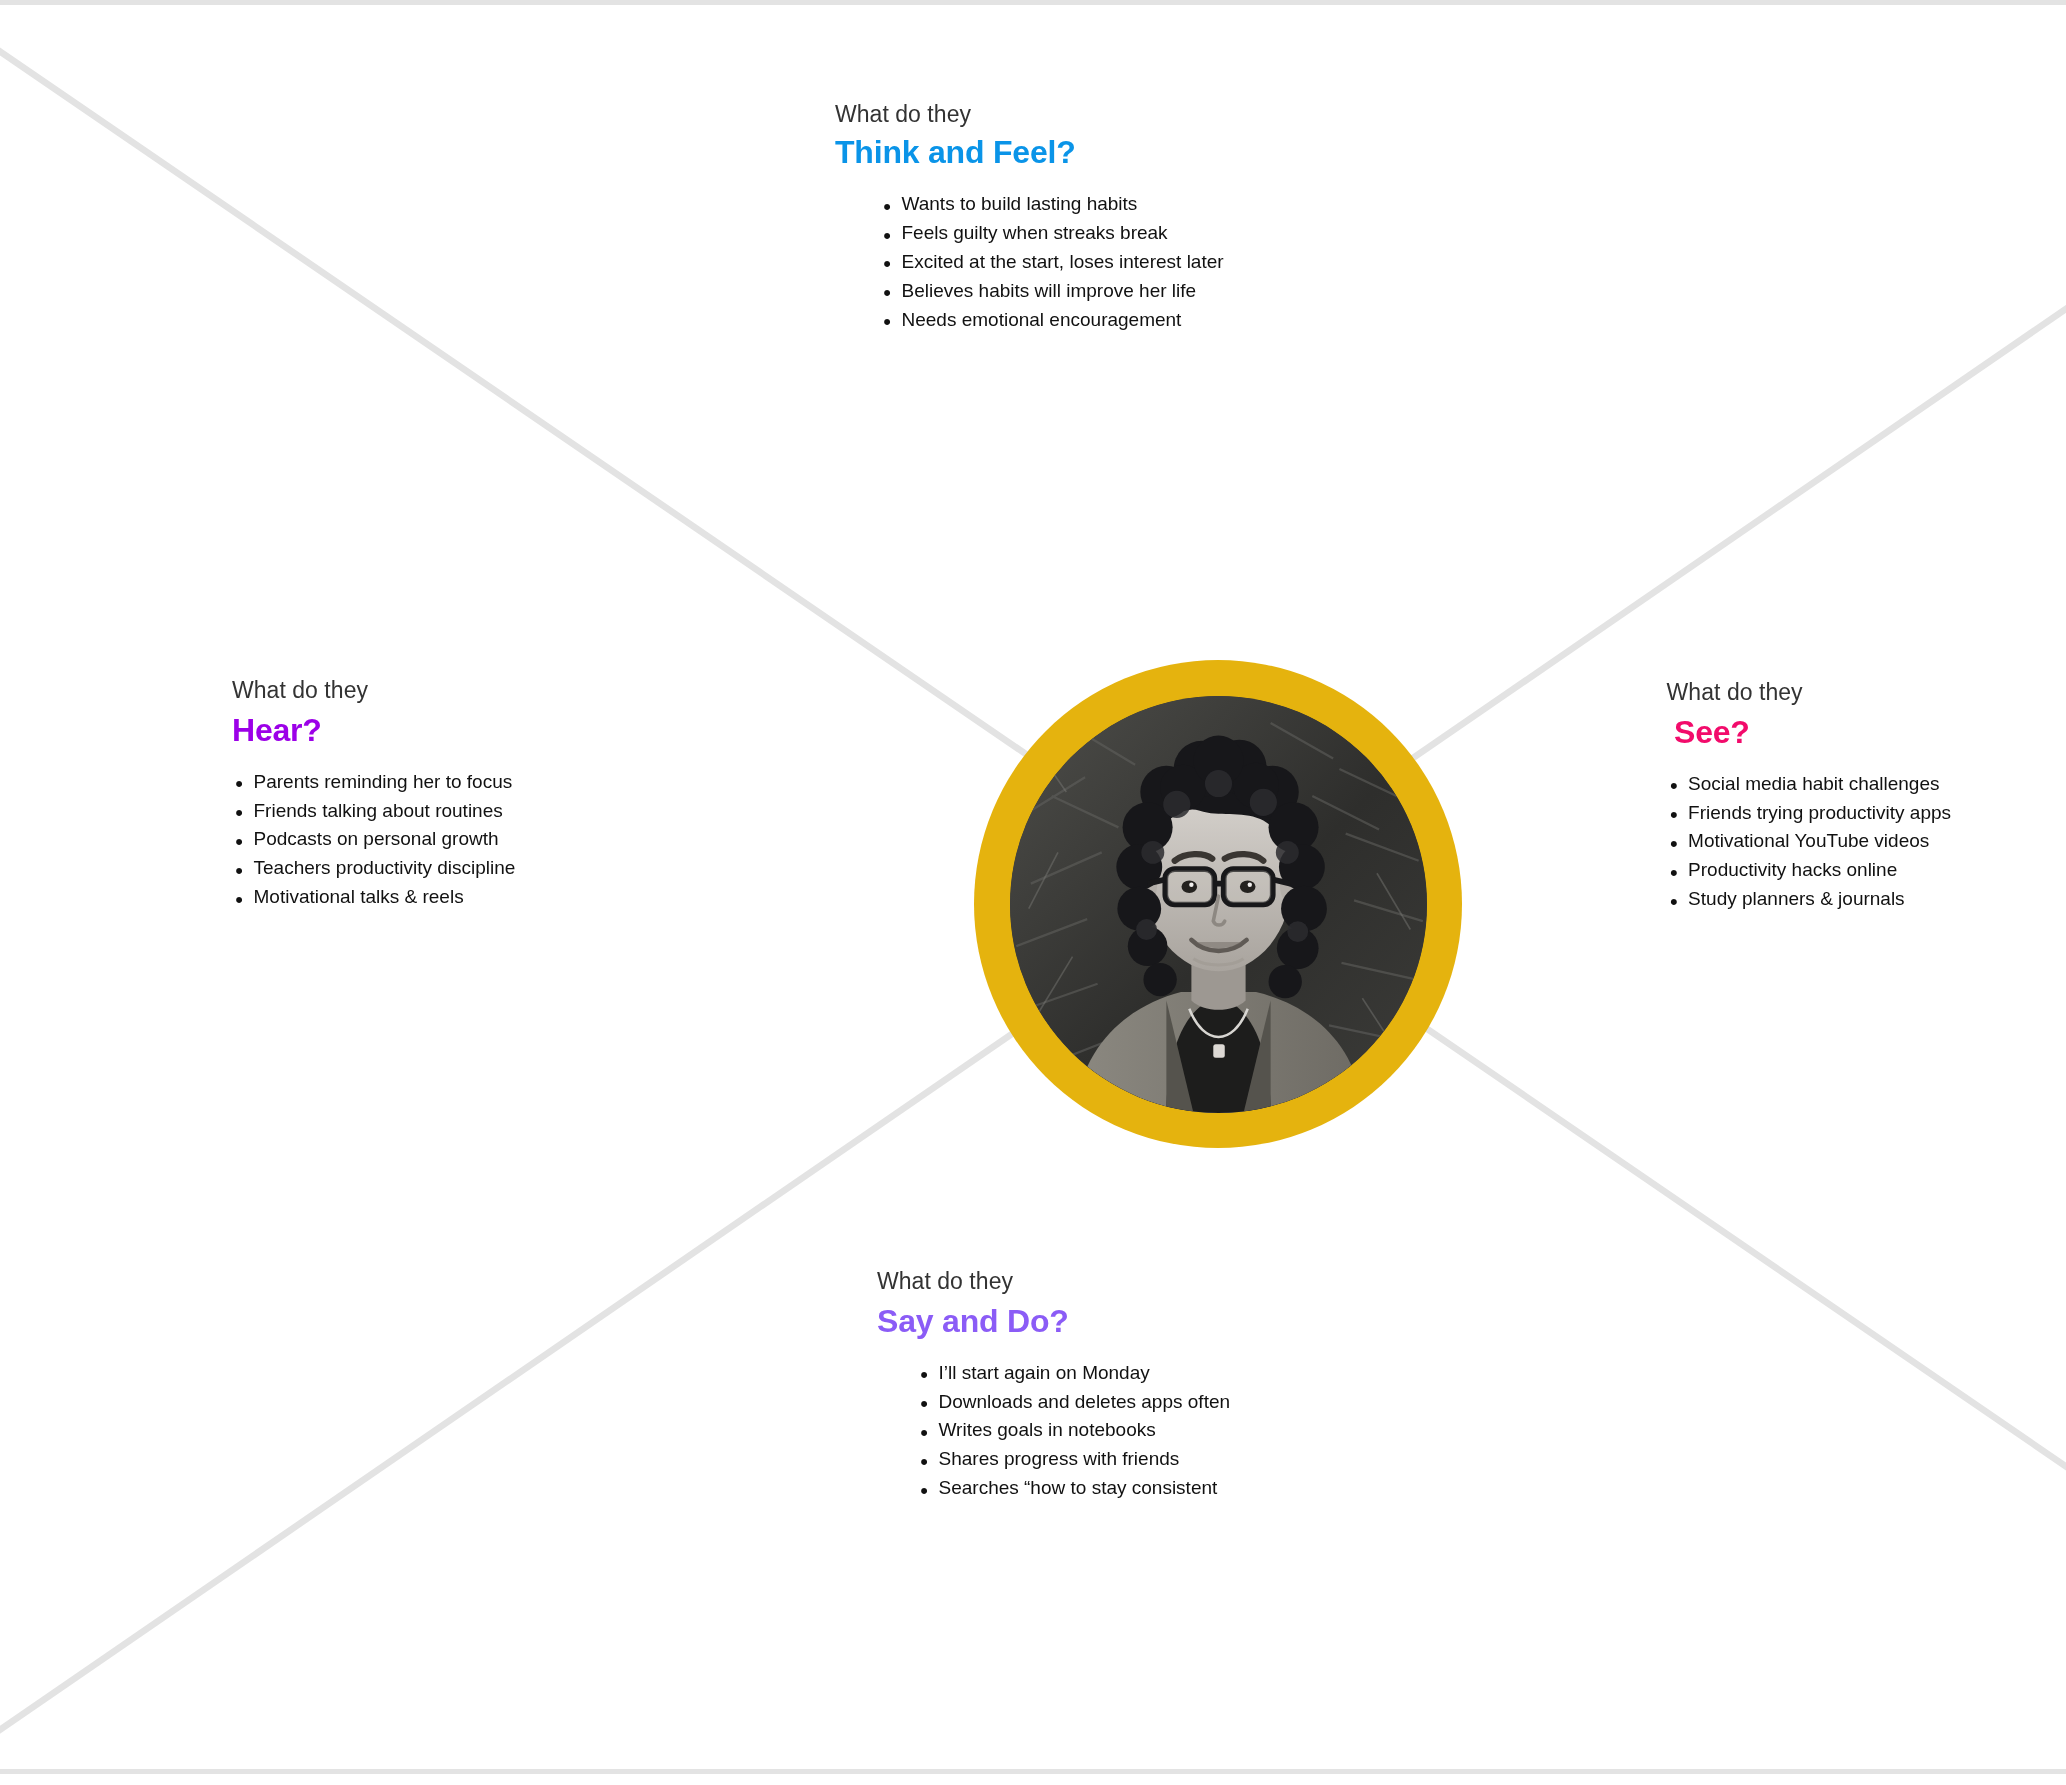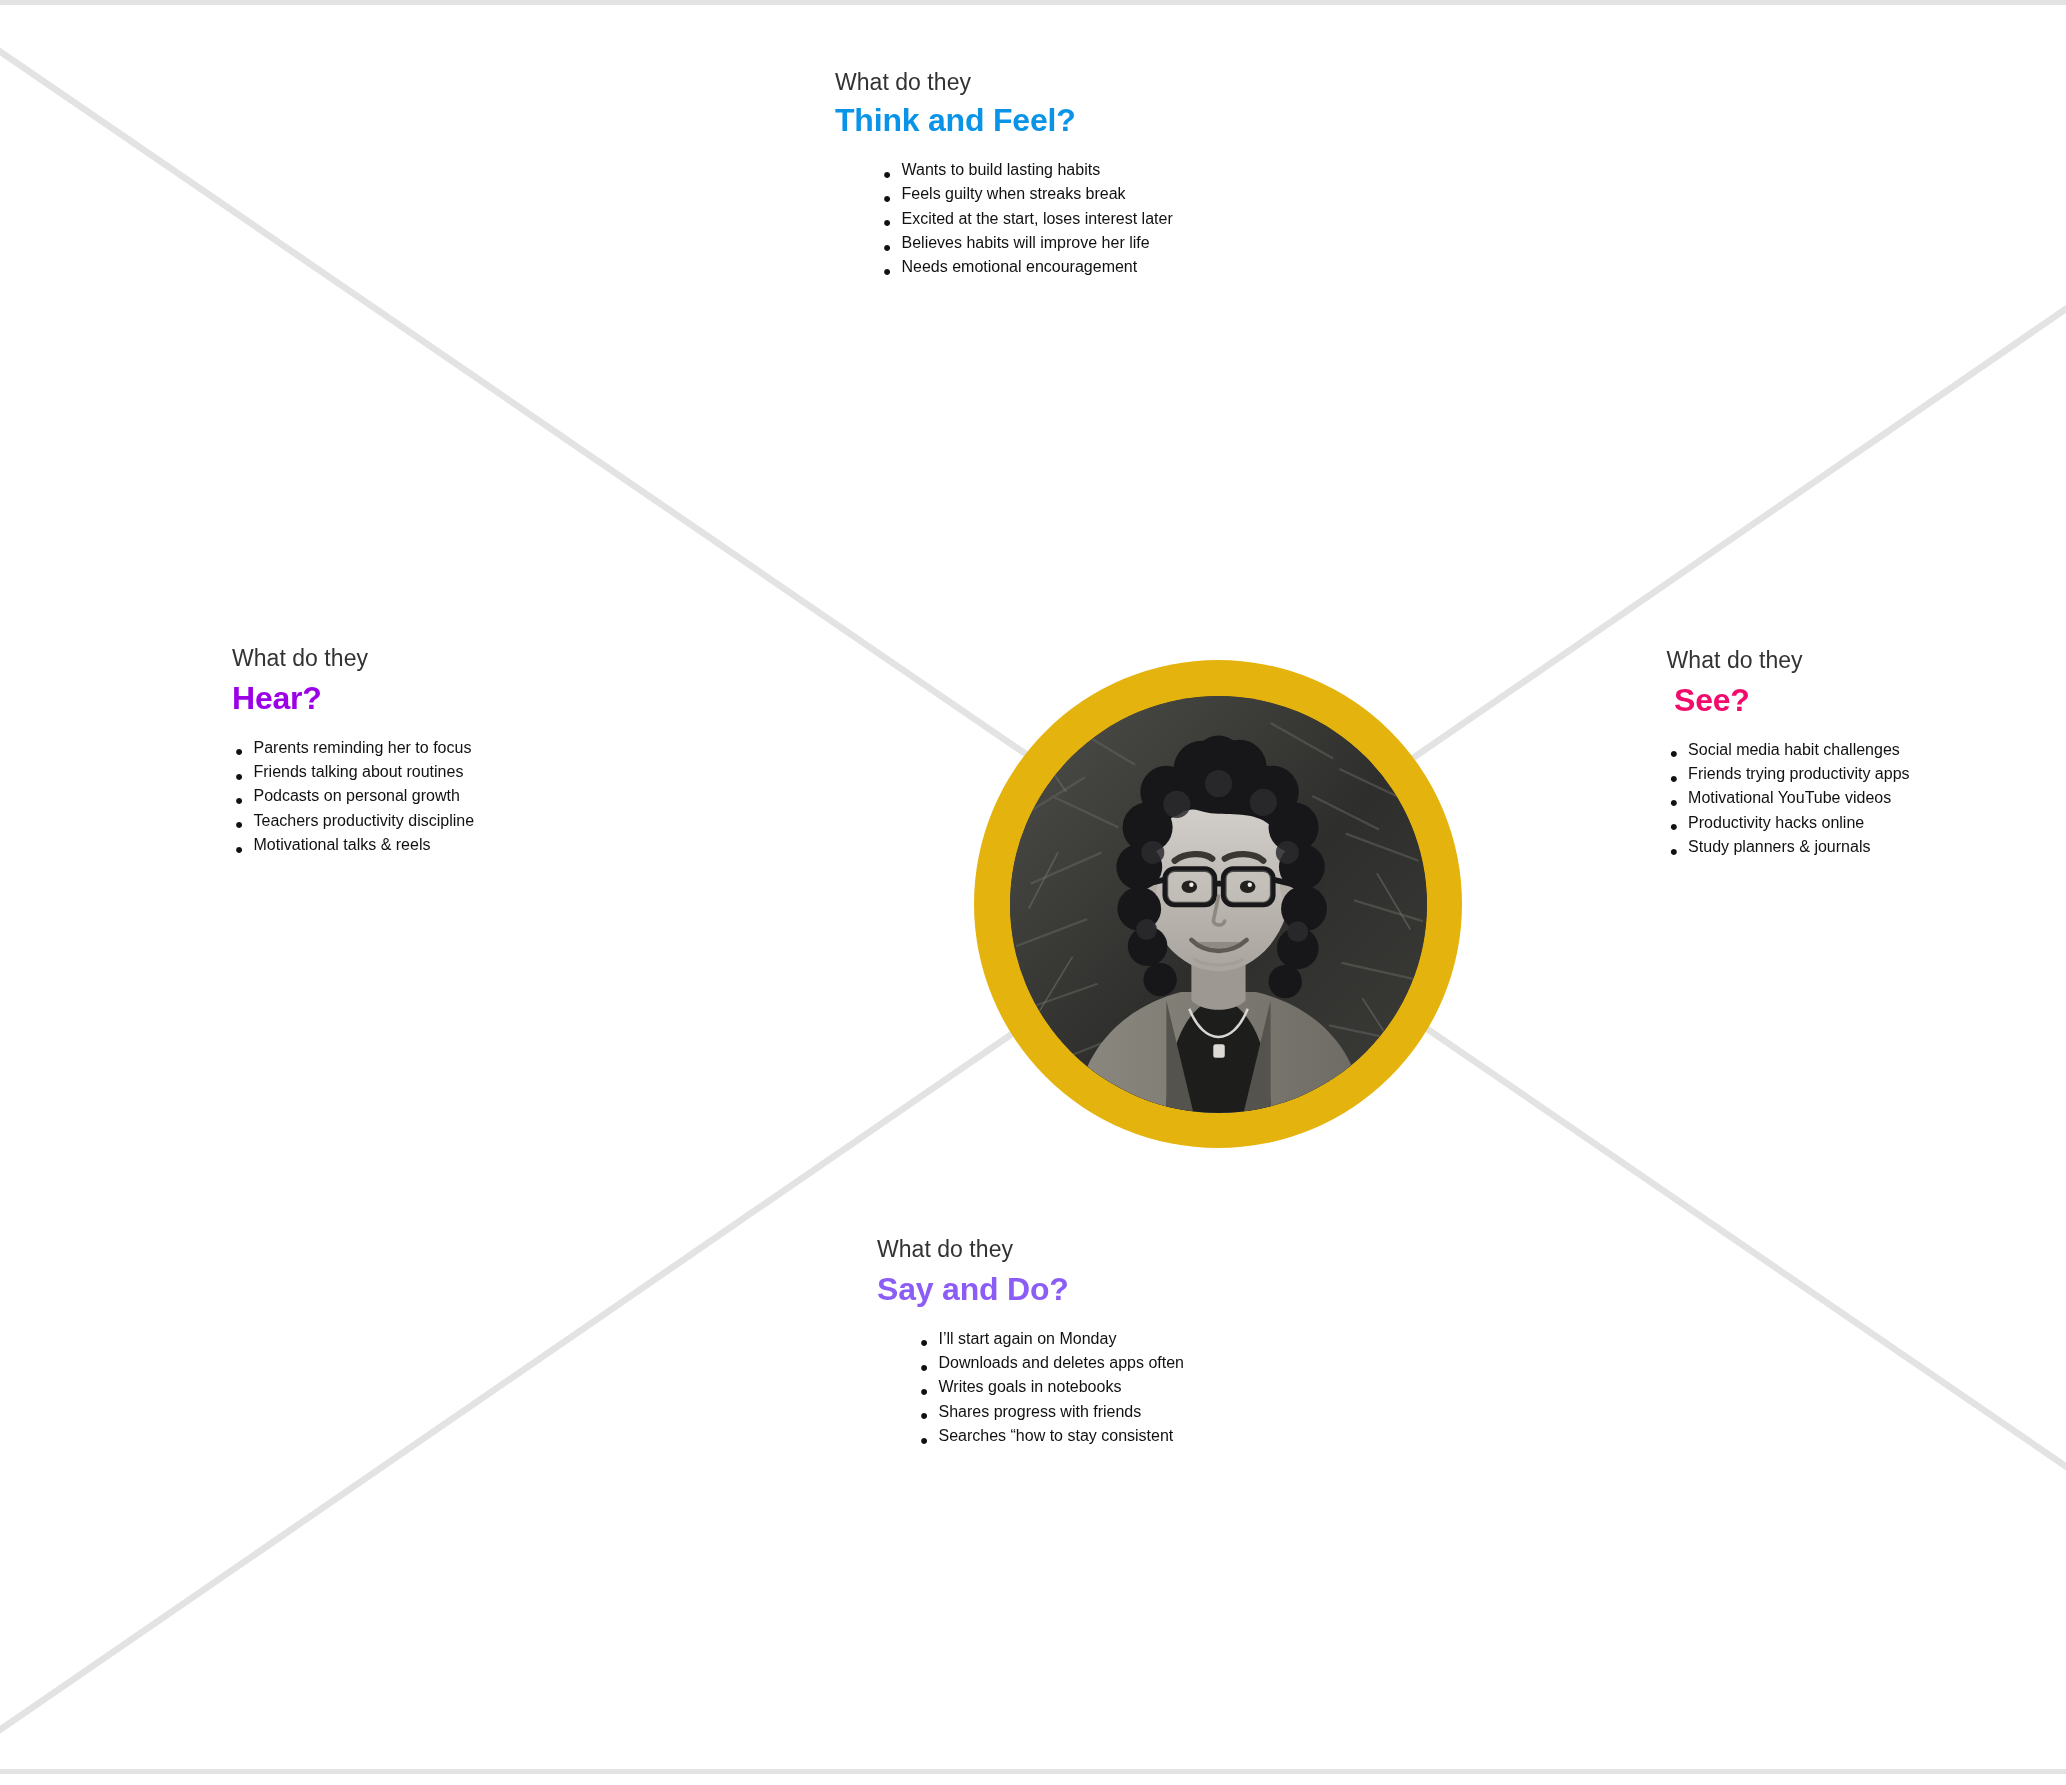--- a/index.html
+++ b/index.html
@@ -18,35 +18,35 @@
     box-sizing:border-box;
     pointer-events:none;
   }
   #diagonals{
     position:absolute; left:-33px; top:0px;
     width:2545px; height:1774px;
     pointer-events:none;
   }
 
   
-  .block{position:absolute;}
+  .block{position:absolute;margin-top:32px;}
   .eyebrow{
     font-size:23px; font-weight:400; color:#333333;
     letter-spacing:0.04px; line-height:1.15; margin:0 0 10.7px 0;
     white-space:nowrap;
   }
   .qhead{
     font-size:32px; font-weight:800; line-height:1.05;
     margin:0 0 20px 0; letter-spacing:-0.2px; white-space:nowrap;
   }
   ul.blist{
     list-style:none; margin:0; padding:0;
   }
   ul.blist li{
-    font-size:16px; line-height:1.52; color:#111111;
+    font-size:19px; line-height:1.52; color:#111111;
     white-space:nowrap; position:relative; padding-left:21.5px;
   }
   ul.blist li::before{
     content:"\2022"; position:absolute; left:3.3px; top:-0.4px;
     font-size:22px; line-height:1.52; color:#111111;
   }
 
   
   #think { left:835px;  top:69px;  }
   #think .eyebrow{ margin-bottom:9px; }

